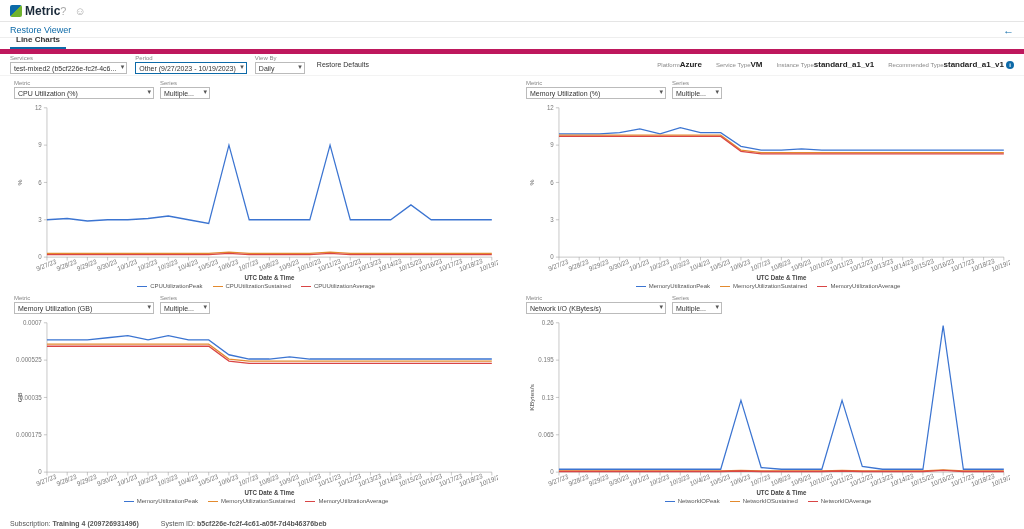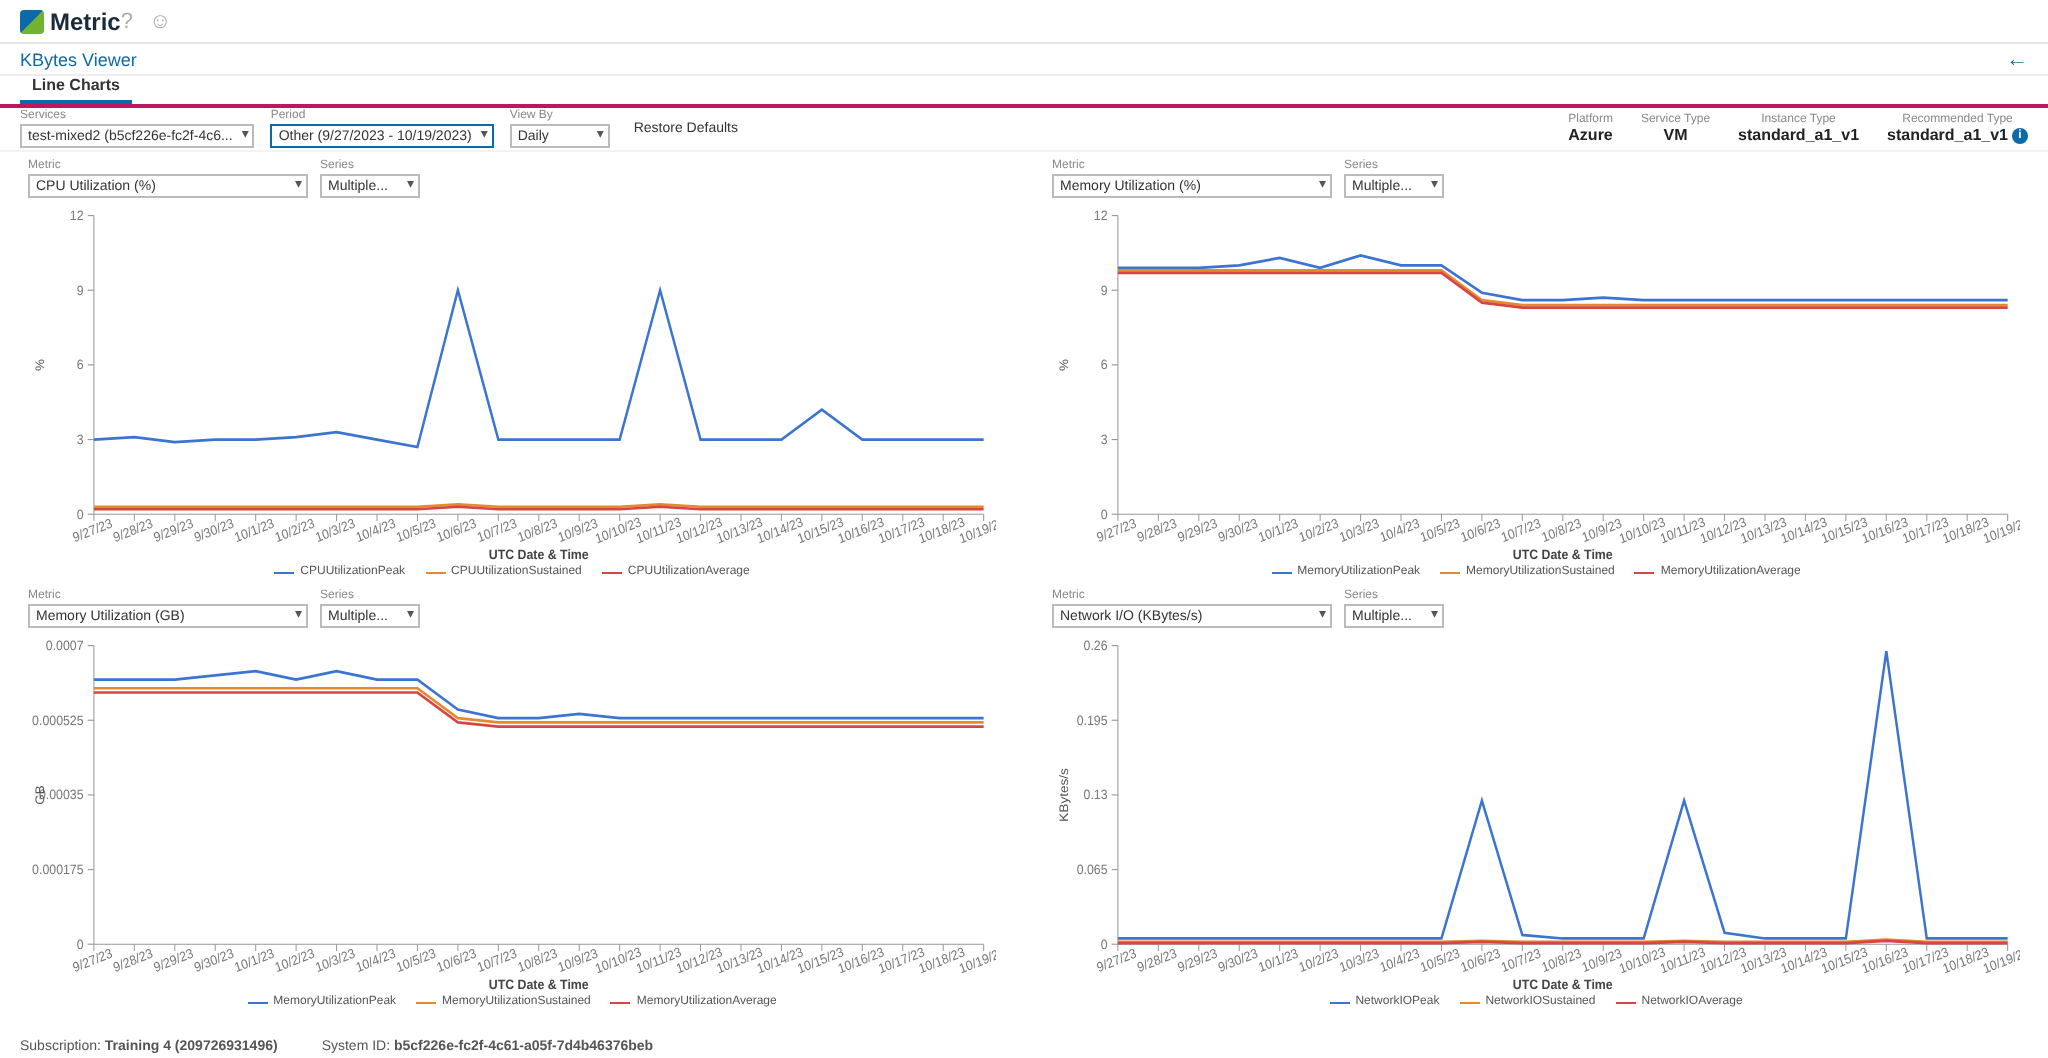--- a/index.html
+++ b/index.html
@@ -11,33 +11,33 @@
   .nav { flex:1; display:flex; justify-content:center; gap:18px;}
   .nav-item { font-size:8px; color:#555; padding:4px 2px 3px; letter-spacing:.5px; cursor:pointer; display:flex; align-items:center; gap:3px;}
   .nav-item .caret { font-size:6px; color:#888;}
   .nav-item.active { color:#0d6aa8; border-bottom:2px solid #0d6aa8;}
   .top-icons { display:flex; gap:8px; color:#aaa; font-size:11px;}
   
   .subhdr { height:16px; display:flex; align-items:center; padding:0 10px; border-bottom:1px solid #eee;}
   .subhdr-title { color:#0d6aa8; font-size:9px;}
   .subhdr-back { margin-left:auto; color:#0d6aa8; font-size:11px; cursor:pointer;}
   
-  .tabrow { height:16px; display:flex; align-items:flex-end; padding:0 10px; border-bottom:2px solid #be185d;}
+  .tabrow { height:16px; display:flex; align-items:flex-end; padding:0 10px; border-bottom:5px solid #be185d;}
   .tab { font-size:8px; padding:3px 6px; color:#333; font-weight:600;}
   .tab.active { border-bottom:2px solid #0d6aa8;}
   
   .filters { height:22px; display:flex; align-items:center; padding:0 10px; gap:8px; border-bottom:1px solid #f3f3f3;}
   .field { display:flex; flex-direction:column; }
   .field-label { font-size:6px; color:#888; line-height:7px;}
   .select { height:12px; min-width:90px; border:1px solid #bbb; font-size:7px; padding:0 10px 0 3px; background:#fff; position:relative; display:flex; align-items:center; cursor:pointer;}
   .select.blue { border-color:#0d6aa8;}
   .select::after { content:"▾"; position:absolute; right:2px; top:0; font-size:7px; color:#555;}
   .restore { font-size:7px; color:#333; cursor:pointer; margin-left:4px;}
   .meta { margin-left:auto; display:flex; gap:14px;}
-  .meta-col { display:flex; flex-direction:column; align-items:center;}
+  .meta-col { display:flex; flex-direction:row; align-items:center;}
   .meta-label { font-size:6px; color:#888;}
   .meta-val { font-size:8px; font-weight:700; color:#222; display:flex; align-items:center; gap:2px;}
   .meta-info { width:8px; height:8px; border-radius:50%; background:#0d6aa8; color:#fff; font-size:6px; display:flex; align-items:center; justify-content:center;}
   
   .grid { height:430px; display:grid; grid-template-columns:1fr 1fr; grid-template-rows:1fr 1fr; }
   .panel { padding:4px 14px 2px 14px; display:flex; flex-direction:column;}
   .panel-hdr { display:flex; gap:6px; margin-bottom:2px; align-items:flex-end;}
   .panel-hdr .field { flex:0 0 auto;}
   .panel-hdr .select.metric { min-width:140px;}
   .panel-hdr .select.series { min-width:50px;}
@@ -68,21 +68,21 @@
     <div class="logo-mark"></div>
     <span>Metric</span>
   </div>
   <div class="top-icons">
     <span>?</span>
     <span>☺</span>
   </div>
 </div>
 
 <div class="subhdr">
-  <span class="subhdr-title">KBytes Viewer</span>
+  <span class="subhdr-title">Restore Viewer</span>
   <span class="subhdr-back">←</span>
 </div>
 
 <div class="tabrow">
   <div class="tab active">Line Charts</div>
 </div>
 
 <div class="filters">
   <div class="field">
     <span class="field-label">Services</span>

